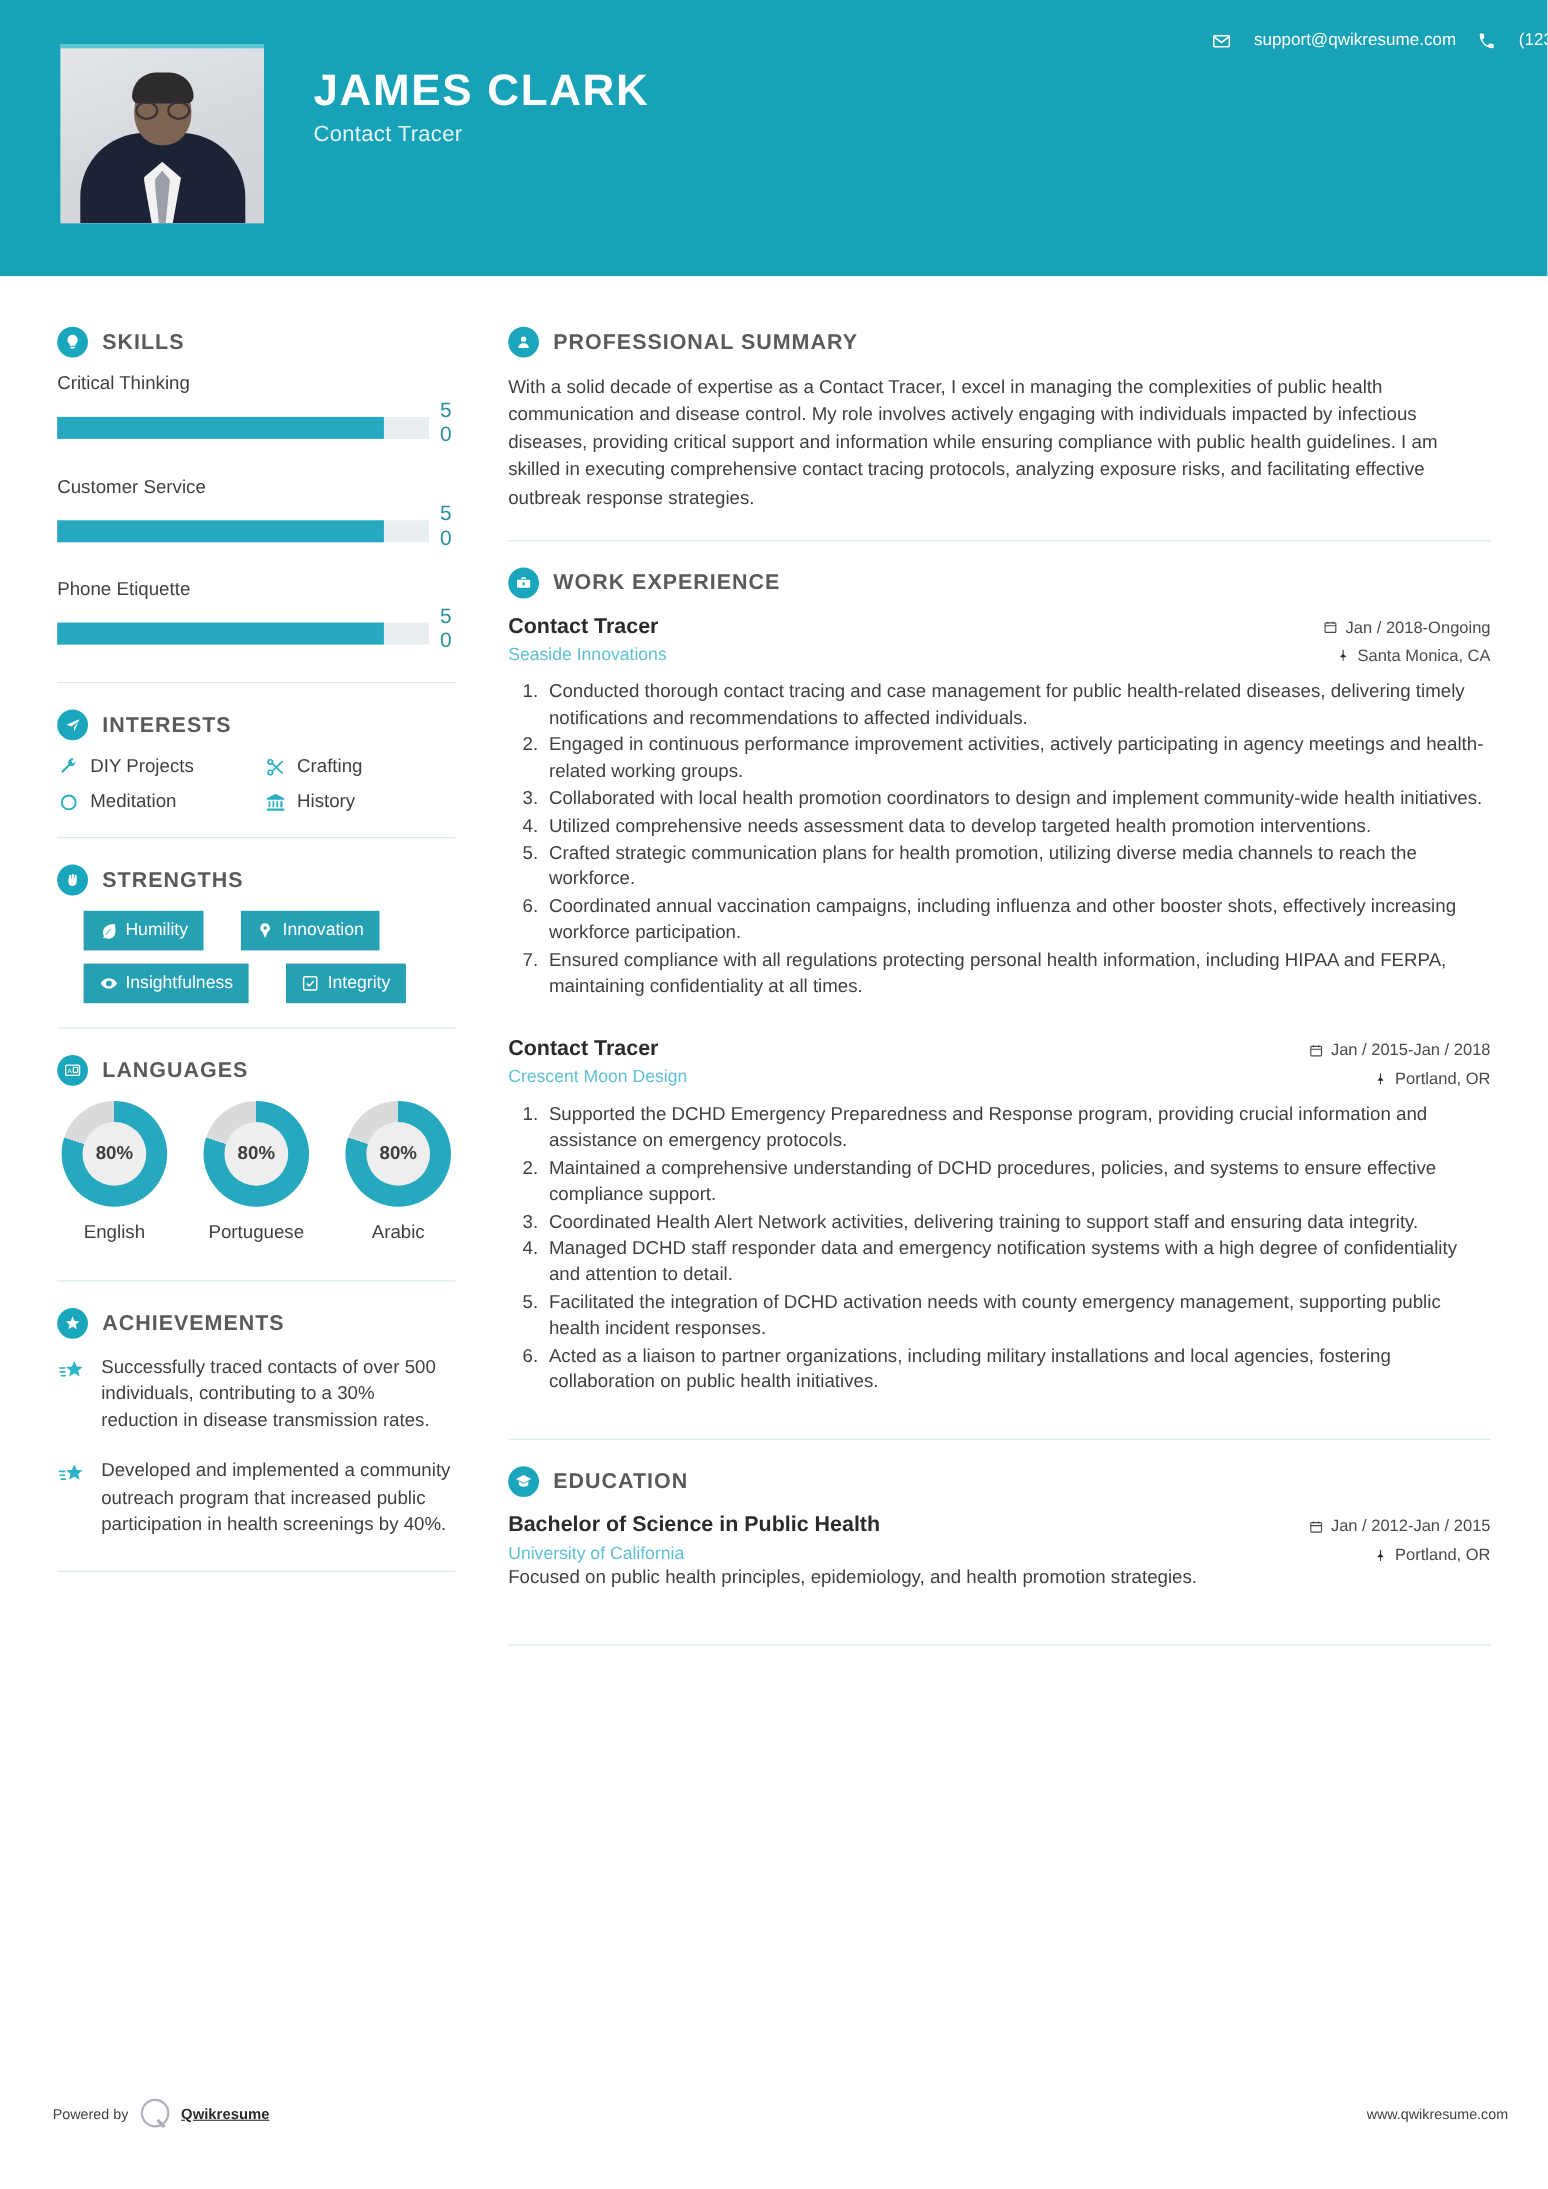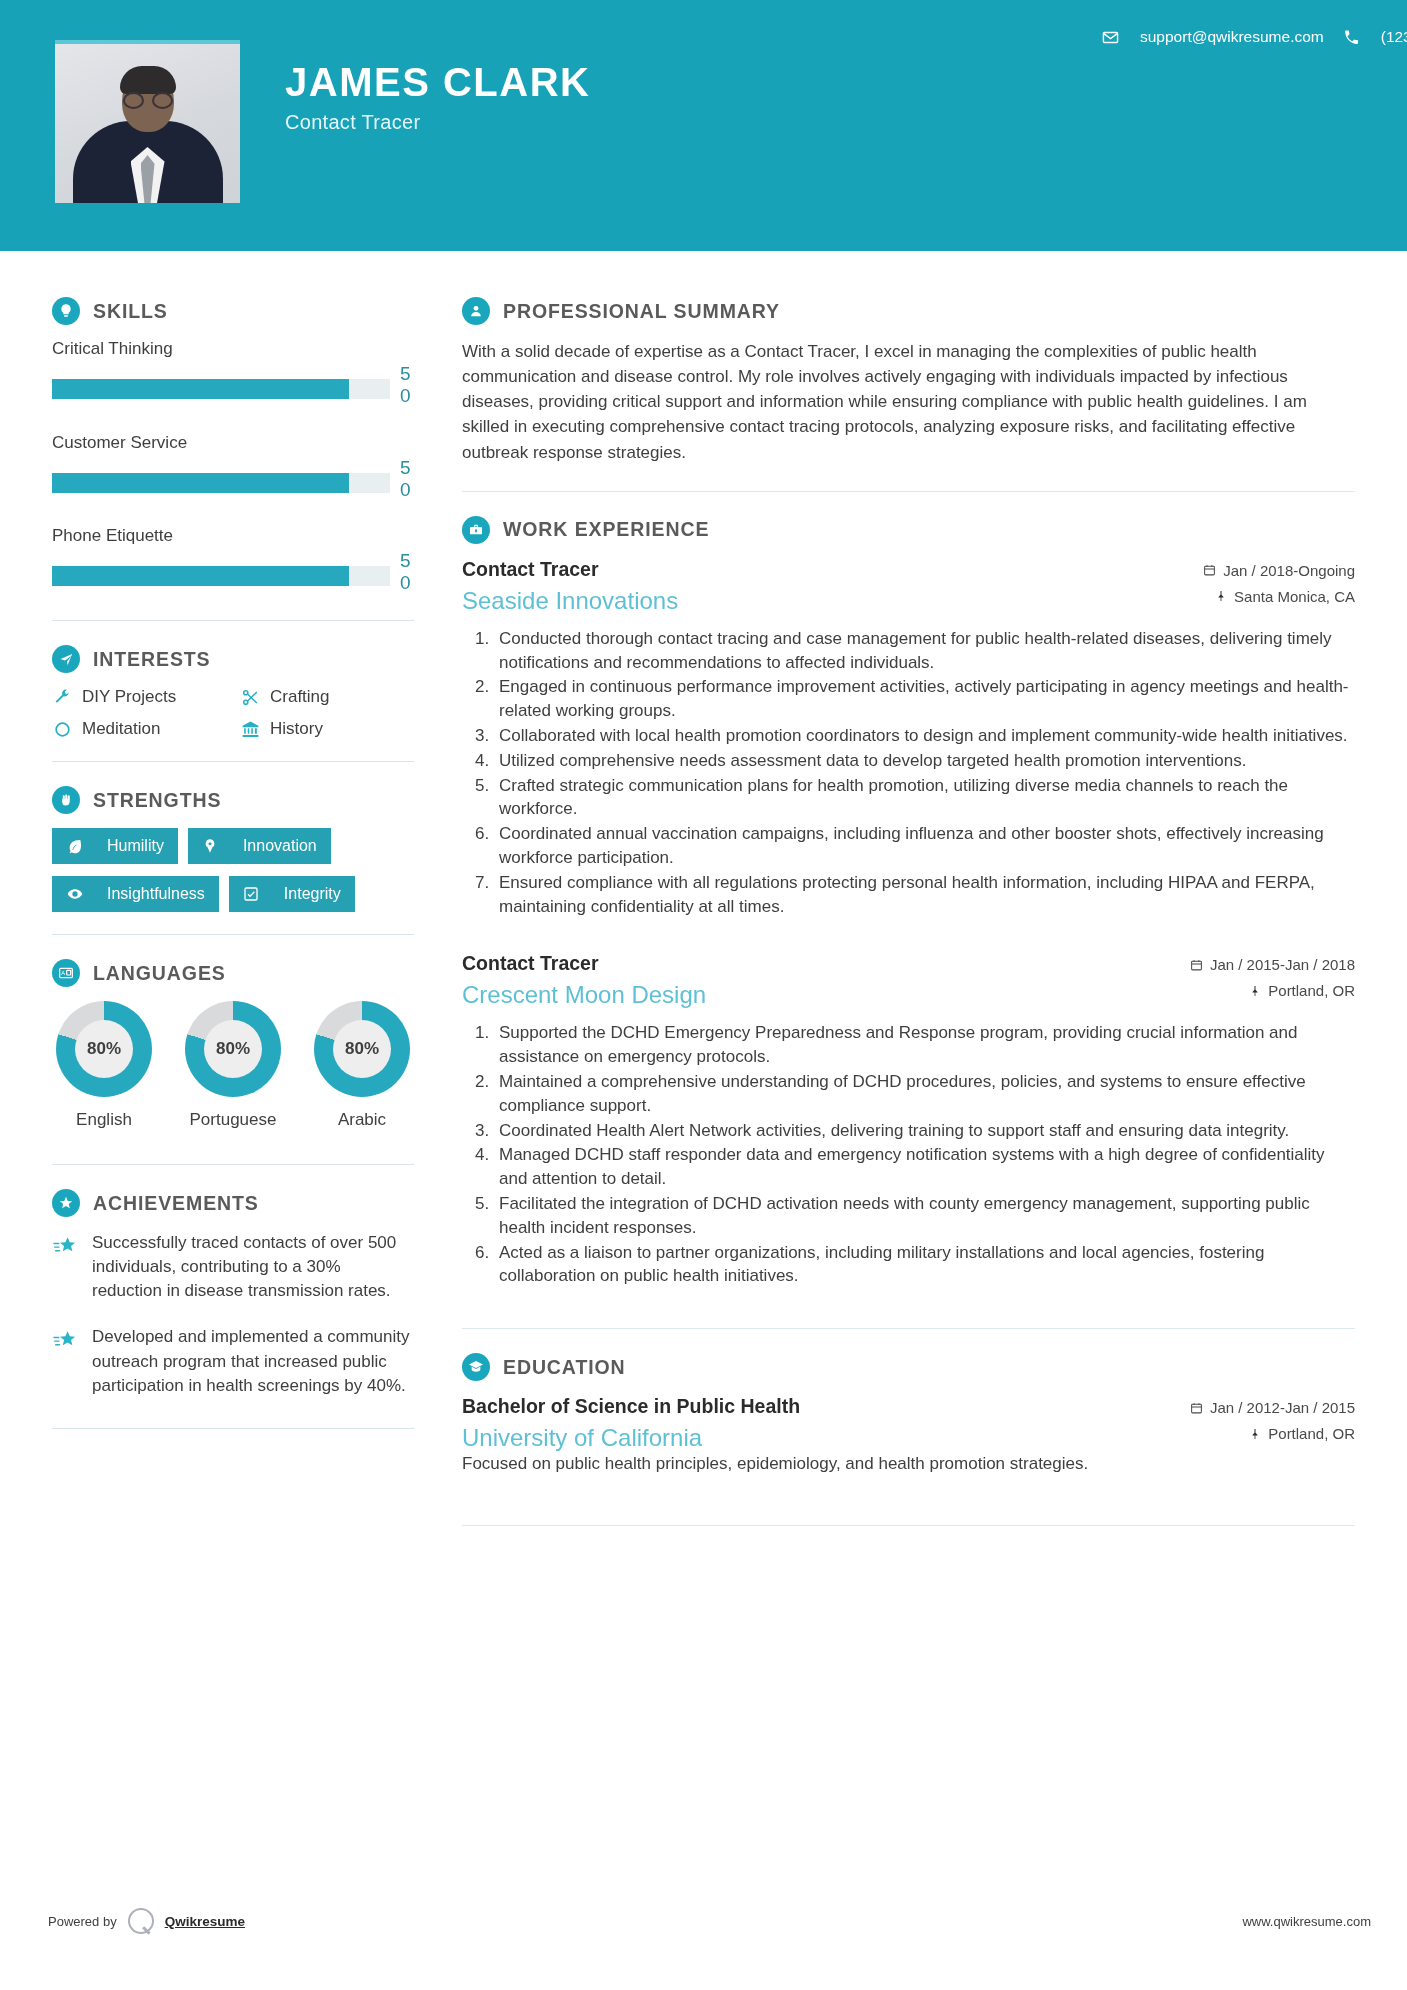--- a/index.html
+++ b/index.html
@@ -227,22 +227,23 @@
     flex-wrap: wrap;
     gap: 12px 10px;
   }
   .strength-tag {
     background: #26A0B3;
     color: #ffffff;
     font-size: 16px;
     padding: 9px 14px;
     display: flex;
     align-items: center;
-    gap: 24px;
+    gap: 7px;
     white-space: nowrap;
+    margin-left: 24px;
   }
   .strength-tag .ic { width: 17px; height: 17px; flex:none; display:flex;align-items:center;justify-content:center;}
 
   
   .lang-row {
     display: flex;
     justify-content: space-between;
     margin-top: 6px;
   }
   .lang-item {
@@ -304,21 +305,21 @@
     align-items: flex-start;
   }
   .job-left { flex: 1; }
   .job-title {
     font-size: 19.5px;
     font-weight: bold;
     color: #2b2b2b;
     margin-bottom: 6px;
   }
   .job-company {
-    font-size: 24px;
+    font-size: 16px;
     color: #5ec0d4;
   }
   .job-right {
     text-align: right;
     flex: none;
     padding-top: 4px;
   }
   .job-meta {
     font-size: 15px;
     color: #4a4a4a;

